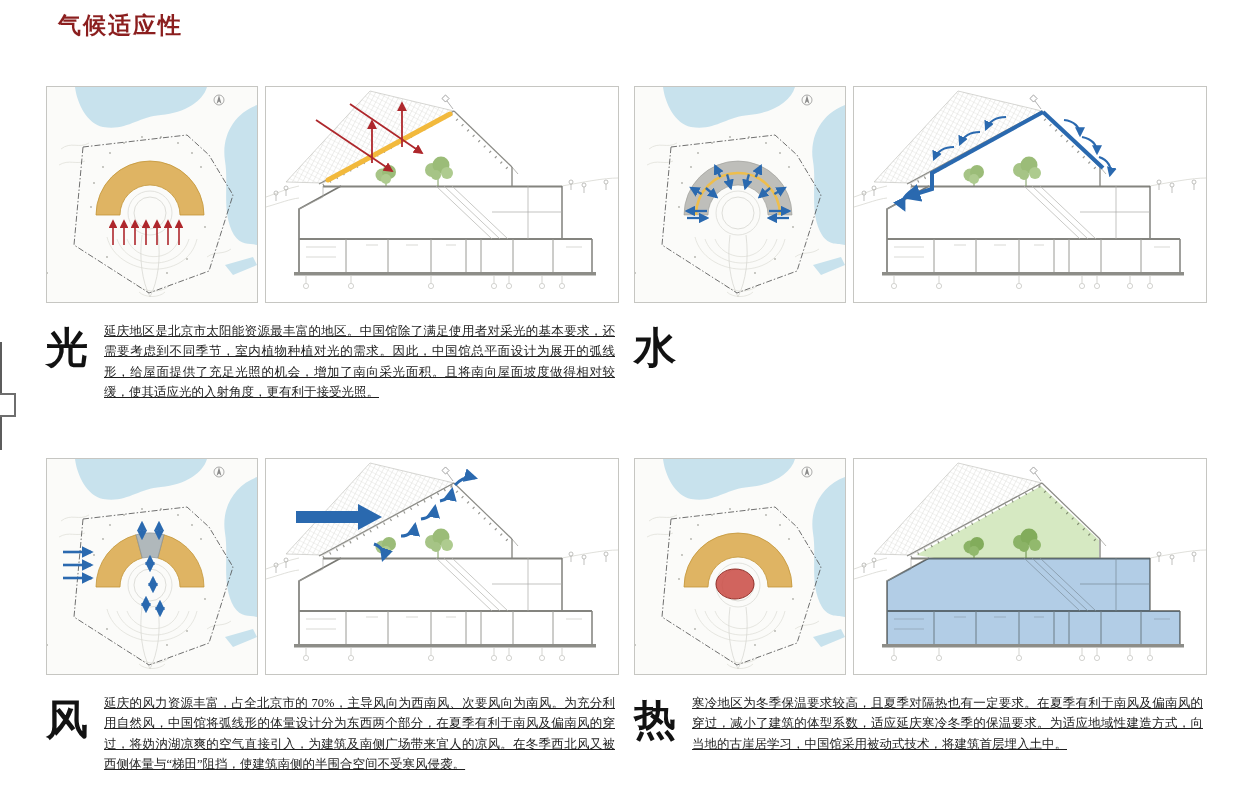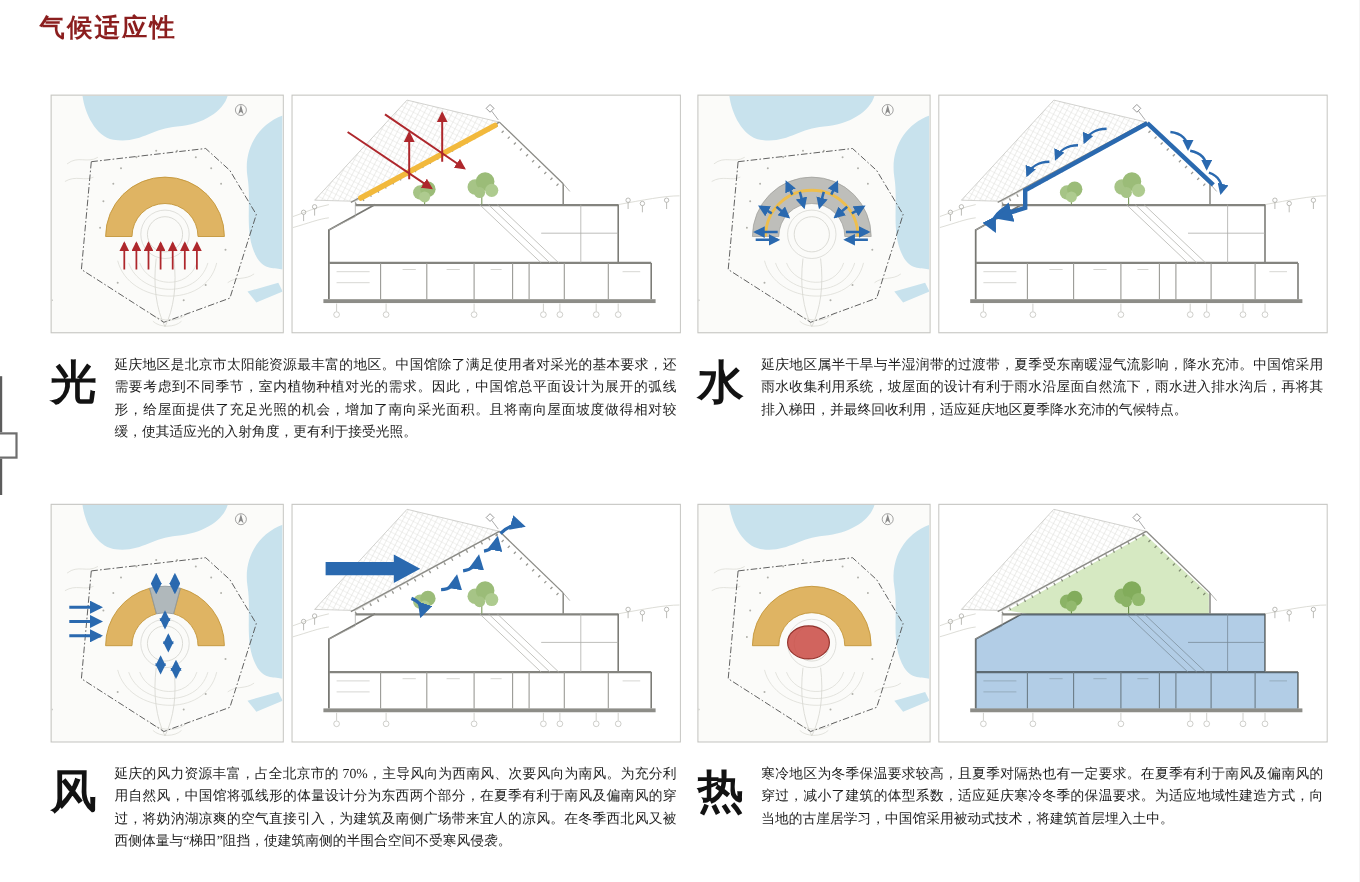--- a/index.html
+++ b/index.html
@@ -1,33 +1,33 @@
 <!DOCTYPE html>
 <html><head>
 <meta charset="utf-8">
 <style>
   html,body{margin:0;padding:0;background:#e9e9e9;}
   .page{position:relative;width:1236px;height:802px;background:#ffffff;overflow:hidden;
         font-family:"Liberation Sans",sans-serif;}
-  .page-title{position:absolute;left:36px;top:10px;margin:0;font-size:23px;font-weight:bold;
+  .page-title{position:absolute;left:58px;top:10px;margin:0;font-size:23px;font-weight:bold;
         letter-spacing:2px;color:#8b1e1e;font-family:"Liberation Sans",sans-serif;}
   .edge-line{position:absolute;left:0;top:342px;width:2px;height:108px;background:#5c5c5c;}
   .edge-handle{position:absolute;left:-3px;top:393px;width:15px;height:20px;background:#fff;
         border:2px solid #6e6e6e;}
   .grid{position:absolute;left:46px;top:86px;display:grid;
         grid-template-columns:571px 571px;column-gap:17px;grid-template-rows:372px auto;}
   .quad{display:block;}
   .panels{display:flex;gap:7px;}
   svg.plan{width:210px;height:215px;border:1px solid #c6c6c2;background:#fbfbf9;flex:0 0 auto;}
   svg.sect{width:352px;height:215px;border:1px solid #c6c6c2;background:#ffffff;flex:0 0 auto;}
   .caption{display:flex;margin-top:16px;}
   .bigchar{flex:0 0 58px;width:58px;font-size:42px;font-weight:bold;color:#121212;
         line-height:1.05;margin-top:7px;font-family:"Liberation Sans",sans-serif;}
   .caption p{flex:1;margin:2px 2px 0 0;font-size:12.5px;line-height:1.63;color:#1d1d1d;
-        text-align:justify;font-family:"Liberation Serif",serif;}
+        text-align:justify;font-family:"Liberation Serif",serif;text-decoration:underline;}
 </style>
 </head>
 <body>
 
 <svg width="0" height="0" style="position:absolute" aria-hidden="true">
   <defs>
     <pattern id="hat" width="4.5" height="4.5" patternUnits="userSpaceOnUse" patternTransform="rotate(28)">
       <path d="M0,0 L0,4.5" stroke="#c9c9c4" stroke-width="0.6"></path>
       <path d="M0,2.2 L4.5,2.2" stroke="#dedeD9" stroke-width="0.4"></path>
     </pattern>
@@ -242,21 +242,20 @@
             <path d="M228,50 C238,52 243,58 243,66" stroke-width="2.2" marker-end="url(#mB)"></path>
             <path d="M245,70 C254,73 258,80 256,88" stroke-width="2.2" marker-end="url(#mB)"></path>
             <path d="M152,30 C142,30 135,35 132,42" stroke-width="2.2" marker-end="url(#mB)"></path>
             <path d="M126,45 C116,45 109,50 106,57" stroke-width="2.2" marker-end="url(#mB)"></path>
             <path d="M100,60 C90,60 83,65 80,72" stroke-width="2.2" marker-end="url(#mB)"></path>
           </g>
         </svg>
       </div>
       <div class="caption">
         <div class="bigchar">水</div>
-        <p>延庆地区属半干旱与半湿润带的过渡带，夏季受东南暖湿气流影响，降水充沛。中国馆采用雨水收集利用系统，坡屋面的设计有利于雨水沿屋面自然流下，雨水进入排水沟后，再将其排入梯田，并最终回收利用，适应延庆地区夏季降水充沛的气候特点。</p>
       </div>
     </section>
 
     <section class="quad">
       <div class="panels">
         <svg class="plan" viewBox="0 0 210 215">
           <use href="#plan-base"></use>
           <g stroke-width="0.8">
             <path d="M49,128 A54,54 0 0 1 89,75.8 L95.2,99 A30,30 0 0 0 73,128 Z" fill="#dcae56" fill-opacity="0.92" stroke="#c39539"></path>
             <path d="M117,75.8 A54,54 0 0 1 157,128 L133,128 A30,30 0 0 0 110.8,99 Z" fill="#dcae56" fill-opacity="0.92" stroke="#c39539"></path>

